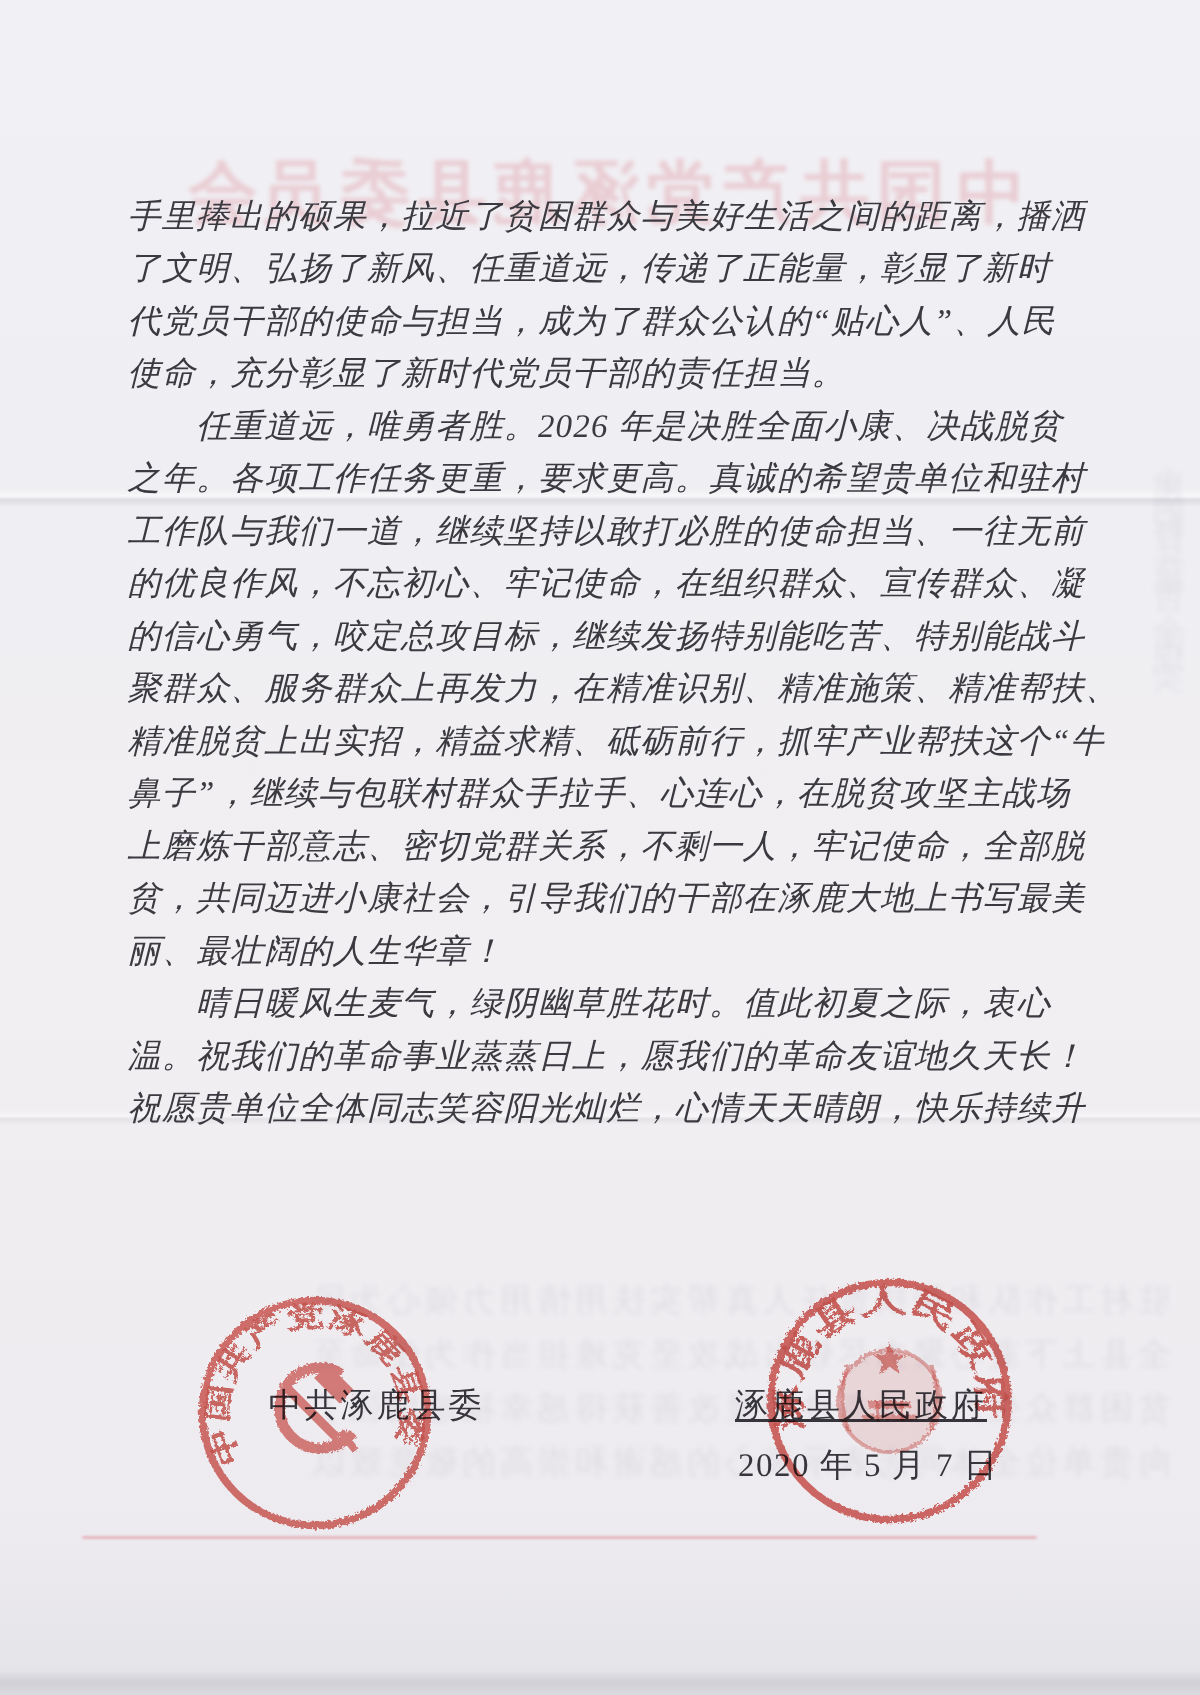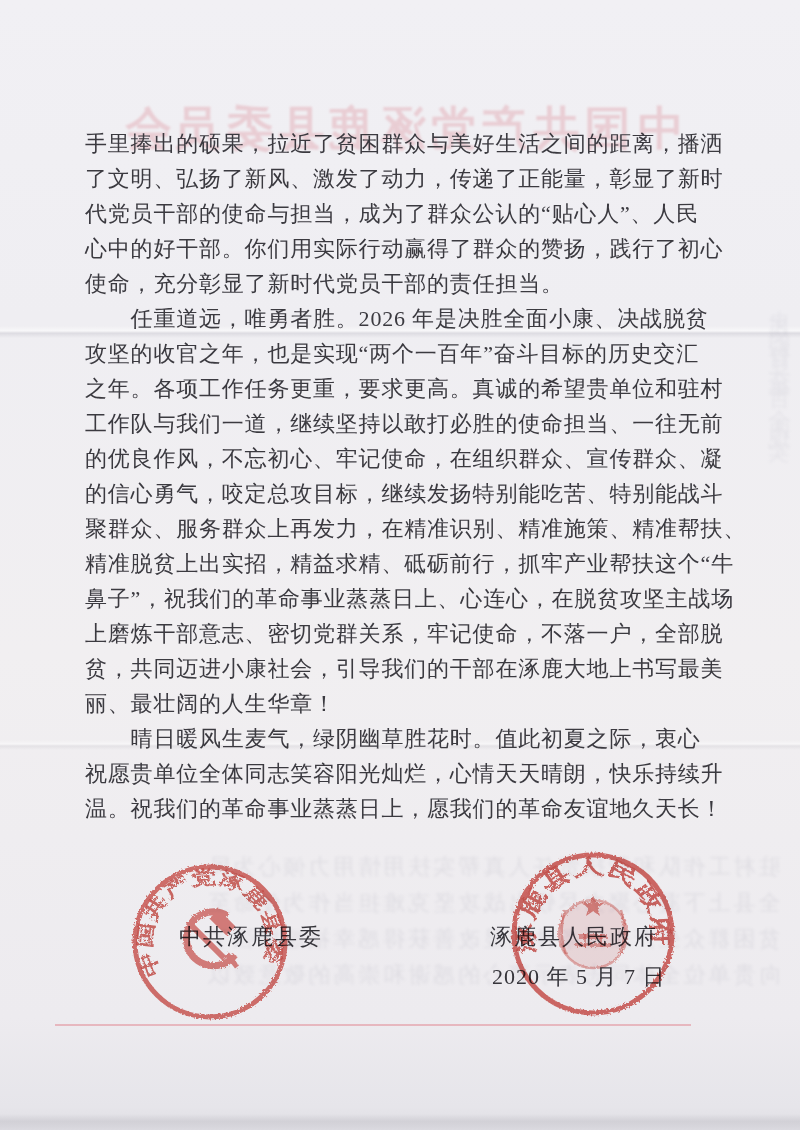--- a/index.html
+++ b/index.html
@@ -24,29 +24,30 @@
     white-space: nowrap;
   }
 
   
   .body-text { position: absolute; left: 85px; top: 126px; width: 645px; }
   .line {
     font-size: 22px; line-height: 35px; height: 35px;
     color: #3b3a40;
     letter-spacing: 0.8px;
     white-space: pre;
+    font-style: italic;
   }
 
   
   .sig {
     position: absolute; font-size: 22px; color: #36353b;
     letter-spacing: 2px; white-space: pre; z-index: 2; margin-left: 32px;
   }
   .sig-party { left: 147px; top: 922px; }
-  .sig-gov   { left: 458px; top: 922px; }
+  .sig-gov   { left: 458px; top: 922px; text-decoration: underline; }
   .sig-date  { left: 460px; top: 962px; letter-spacing: 1px; }
 
   
   .seal { position: absolute; z-index: 3; mix-blend-mode: multiply; opacity: 0.92; }
   .seal-left  { left: 128px; top: 860px; width: 164px; height: 164px; }
   .seal-right { left: 507px; top: 848px; width: 172px; height: 172px; }
 
   
   .ghost-row {
     position: absolute; left: 88px; width: 692px;
@@ -93,39 +94,37 @@
   <div class="crease crease-2"></div>
 
   <div class="ghost-row" style="top:852px">驻村工作队和帮扶责任人真帮实扶用情用力倾心为民</div>
   <div class="ghost-row" style="top:888px">全县上下凝心聚力尽锐出战攻坚克难担当作为使命至</div>
   <div class="ghost-row" style="top:924px">贫困群众生产生活条件明显改善获得感幸福感增强了</div>
   <div class="ghost-row" style="top:960px">向贵单位全体同志表示衷心的感谢和崇高的敬意致以</div>
   <div class="ghost-col">史历的标目斗奋年百一个两现实</div>
 
   <div class="body-text">
       <div class="line">手里捧出的硕果，拉近了贫困群众与美好生活之间的距离，播洒</div>
-      <div class="line">了文明、弘扬了新风、激发了动力，传递了正能量，彰显了新时</div>
+      <div class="line">了文明、弘扬了新风、任重道远，传递了正能量，彰显了新时</div>
       <div class="line">代党员干部的使命与担当，成为了群众公认的“贴心人”、人民</div>
-      <div class="line">心中的好干部。你们用实际行动赢得了群众的赞扬，践行了初心</div>
       <div class="line">使命，充分彰显了新时代党员干部的责任担当。</div>
       <div class="line">　　任重道远，唯勇者胜。2026 年是决胜全面小康、决战脱贫</div>
-      <div class="line">攻坚的收官之年，也是实现“两个一百年”奋斗目标的历史交汇</div>
       <div class="line">之年。各项工作任务更重，要求更高。真诚的希望贵单位和驻村</div>
       <div class="line">工作队与我们一道，继续坚持以敢打必胜的使命担当、一往无前</div>
       <div class="line">的优良作风，不忘初心、牢记使命，在组织群众、宣传群众、凝</div>
       <div class="line">的信心勇气，咬定总攻目标，继续发扬特别能吃苦、特别能战斗</div>
       <div class="line">聚群众、服务群众上再发力，在精准识别、精准施策、精准帮扶、</div>
       <div class="line">精准脱贫上出实招，精益求精、砥砺前行，抓牢产业帮扶这个“牛</div>
-      <div class="line">鼻子”，祝我们的革命事业蒸蒸日上、心连心，在脱贫攻坚主战场</div>
-      <div class="line">上磨炼干部意志、密切党群关系，牢记使命，不落一户，全部脱</div>
+      <div class="line">鼻子”，继续与包联村群众手拉手、心连心，在脱贫攻坚主战场</div>
+      <div class="line">上磨炼干部意志、密切党群关系，不剩一人，牢记使命，全部脱</div>
       <div class="line">贫，共同迈进小康社会，引导我们的干部在涿鹿大地上书写最美</div>
       <div class="line">丽、最壮阔的人生华章！</div>
       <div class="line">　　晴日暖风生麦气，绿阴幽草胜花时。值此初夏之际，衷心</div>
+      <div class="line">温。祝我们的革命事业蒸蒸日上，愿我们的革命友谊地久天长！</div>
       <div class="line">祝愿贵单位全体同志笑容阳光灿烂，心情天天晴朗，快乐持续升</div>
-      <div class="line">温。祝我们的革命事业蒸蒸日上，愿我们的革命友谊地久天长！</div>
     </div>
 
   <div class="sig sig-party">中共涿鹿县委</div>
   <div class="sig sig-gov">涿鹿县人民政府</div>
   <div class="sig sig-date">2020 年 5 月 7 日</div>
 
   <div class="seal seal-left">
     <svg width="164" height="164" viewBox="0 0 164 164">
       <defs>
         <filter id="roughA" x="-10%" y="-10%" width="120%" height="120%">

